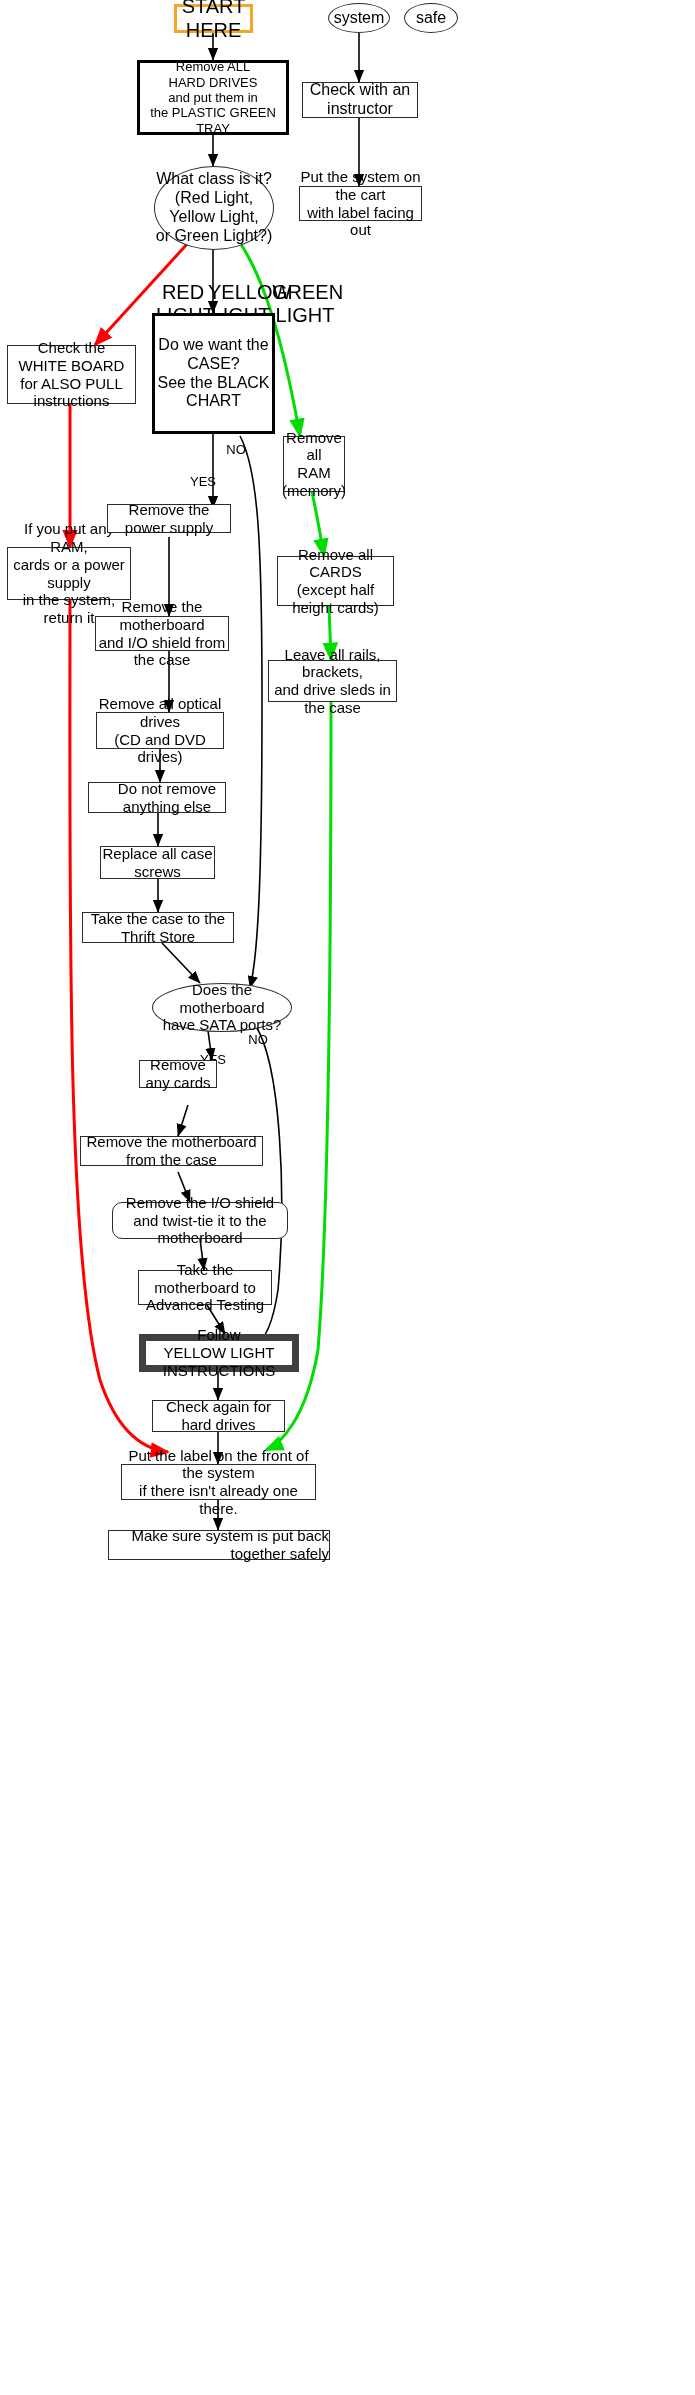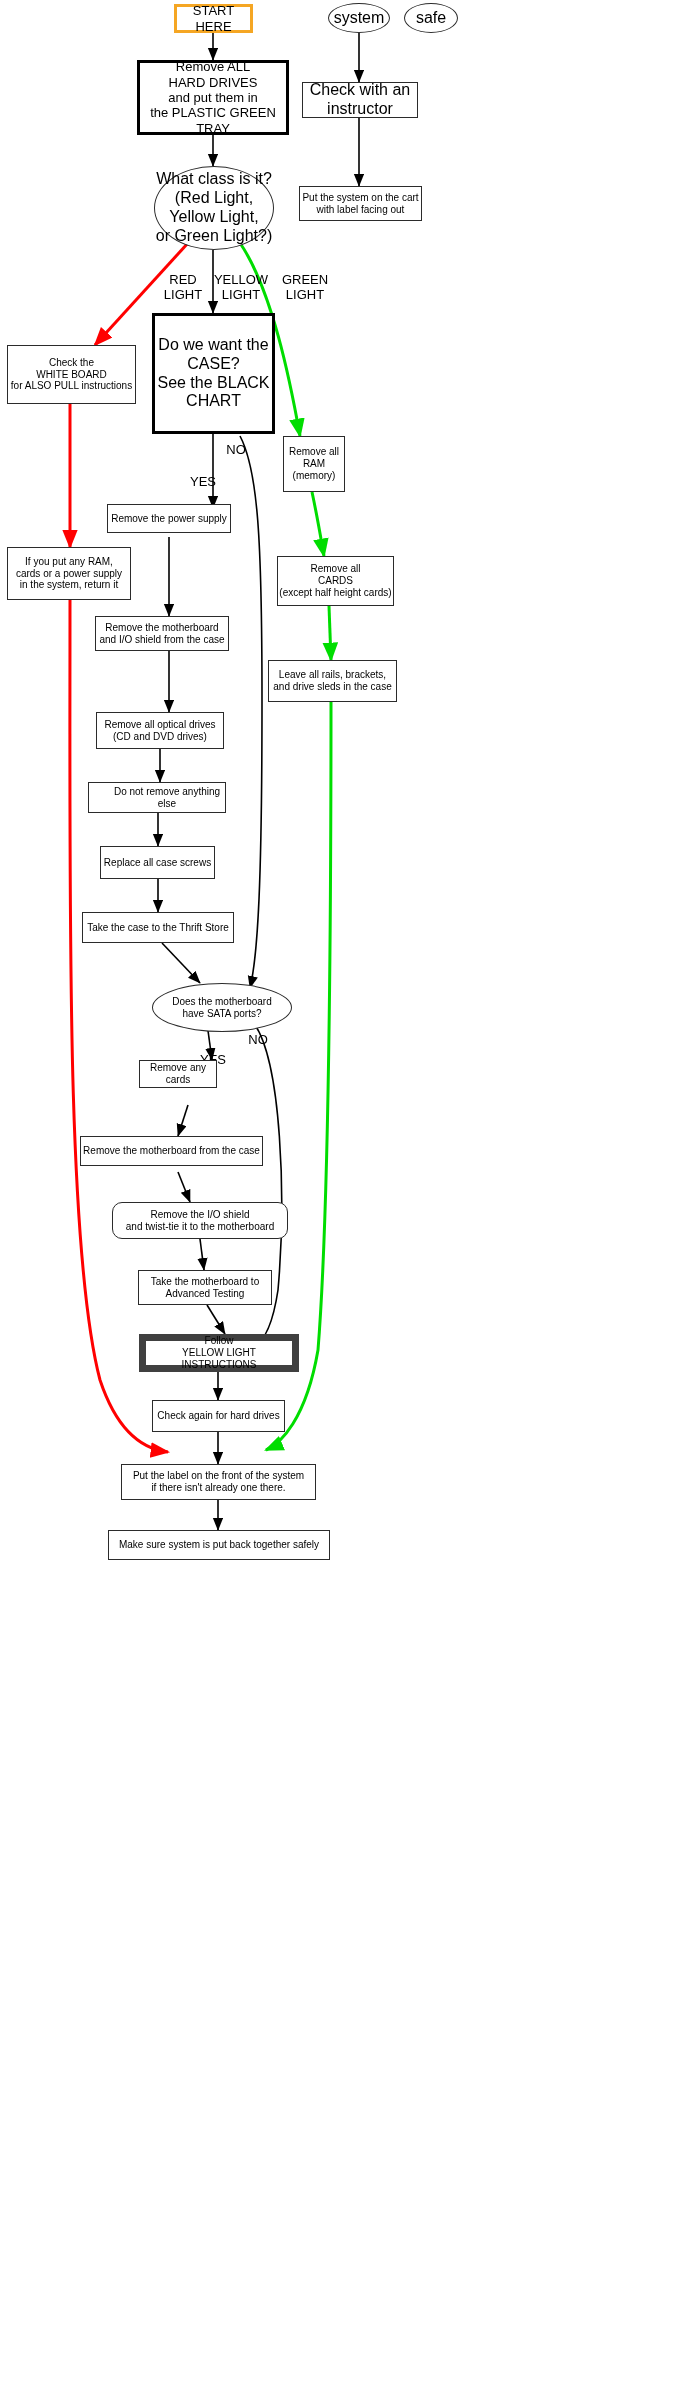--- a/index.html
+++ b/index.html
@@ -53,24 +53,24 @@
     border: 1px solid #2b2b2b;
     border-radius: 50%;
   }
   .edge-label {
     position: absolute;
     background: transparent;
     text-align: center;
     white-space: pre-line;
     line-height: 1.15;
   }
-  .t11 { font-size: 10px; }
+  .t11 { font-size: 15px; }
   .t12 { font-size: 16px; }
   .t13 { font-size: 13px; }
-  .t15 { font-size: 13px; }
+  .t15 { font-size: 20px; }
 </style>
 </head>
 <body>
 
 <div id="chart-root">
 
   <svg class="edges" viewBox="0 0 695 2395">
     <defs>
       <marker id="ah-black" markerWidth="9" markerHeight="9" refX="7.5" refY="3.2" orient="auto" markerUnits="strokeWidth">
         <path d="M0,0 L8,3.2 L0,6.4 z" fill="#000000"></path>

